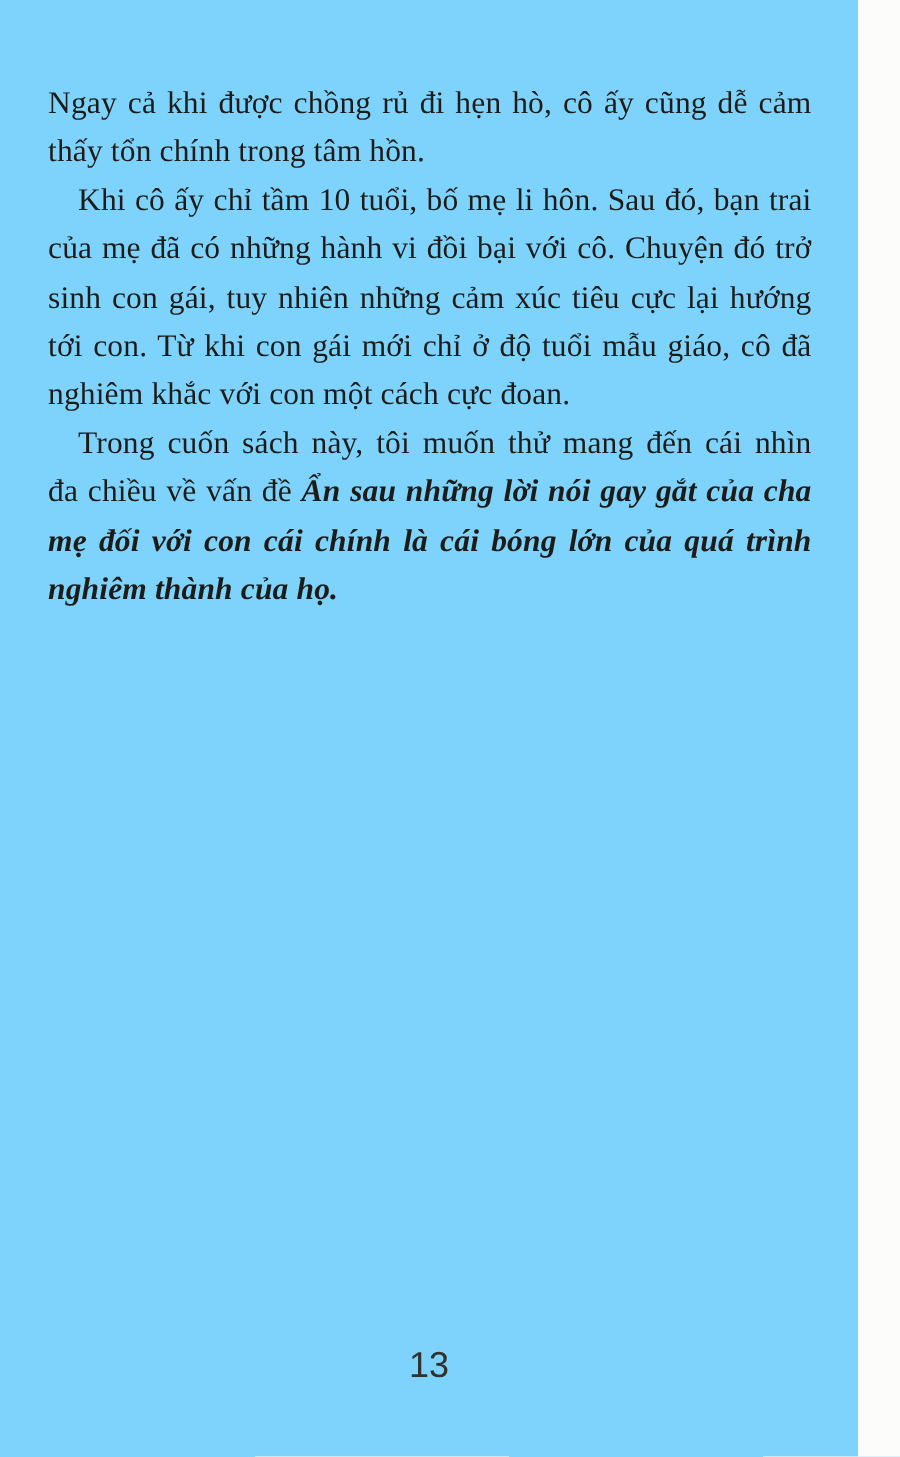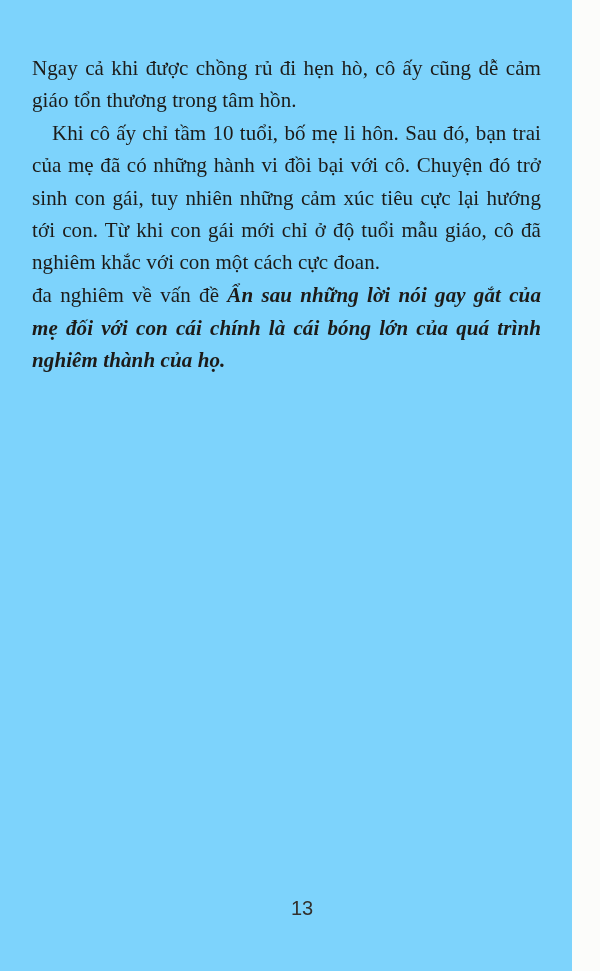--- a/index.html
+++ b/index.html
@@ -41,49 +41,50 @@
   .line.indent {
     text-indent: 20px;
   }
   .b {
     font-weight: bold;
     font-style: italic;
   }
   .page-number {
     position: absolute;
     top: 897px;
-    left: 16px;
+    left: 0;
     width: 100%;
     text-align: center;
     font-family: "Liberation Sans", sans-serif;
-    font-size: 20px;
+    font-size: 24px;
     color: #33312e;
   }
 </style>
 </head>
 <body>
 
 <div class="book-page">
   <div class="text-block">
 
     <div class="paragraph">
       <div class="line"><span>Ngay cả khi được chồng rủ đi hẹn hò, cô ấy cũng dễ cảm</span></div>
-      <div class="line end"><span>giáo tổn thương trong tâm hồn.</span></div>
+      <div class="line end"><span>thấy tổn chính trong tâm hồn.</span></div>
     </div>
 
     <div class="paragraph">
       <div class="line indent"><span>Khi cô ấy chỉ tầm 10 tuổi, bố mẹ li hôn. Sau đó, bạn trai</span></div>
       <div class="line"><span>của mẹ đã có những hành vi đồi bại với cô. Chuyện đó trở</span></div>
       <div class="line"><span>sinh con gái, tuy nhiên những cảm xúc tiêu cực lại hướng</span></div>
       <div class="line"><span>tới con. Từ khi con gái mới chỉ ở độ tuổi mẫu giáo, cô đã</span></div>
       <div class="line end"><span>nghiêm khắc với con một cách cực đoan.</span></div>
     </div>
 
     <div class="paragraph">
-      <div class="line"><span>đa nghiêm về vấn đề </span><span class="b">Ẩn sau những lời nói gay gắt của cha</span></div>
+      <div class="line indent"><span>Trong cuốn sách này, tôi muốn thử mang đến cái nhìn</span></div>
+      <div class="line"><span>đa chiều về vấn đề </span><span class="b">Ẩn sau những lời nói gay gắt của cha</span></div>
       <div class="line"><span class="b">mẹ đối với con cái chính là cái bóng lớn của quá trình</span></div>
       <div class="line end"><span class="b">nghiêm thành của họ.</span></div>
     </div>
 
   </div>
 
   <div class="page-number">13</div>
 </div>
 
 </body></html>

